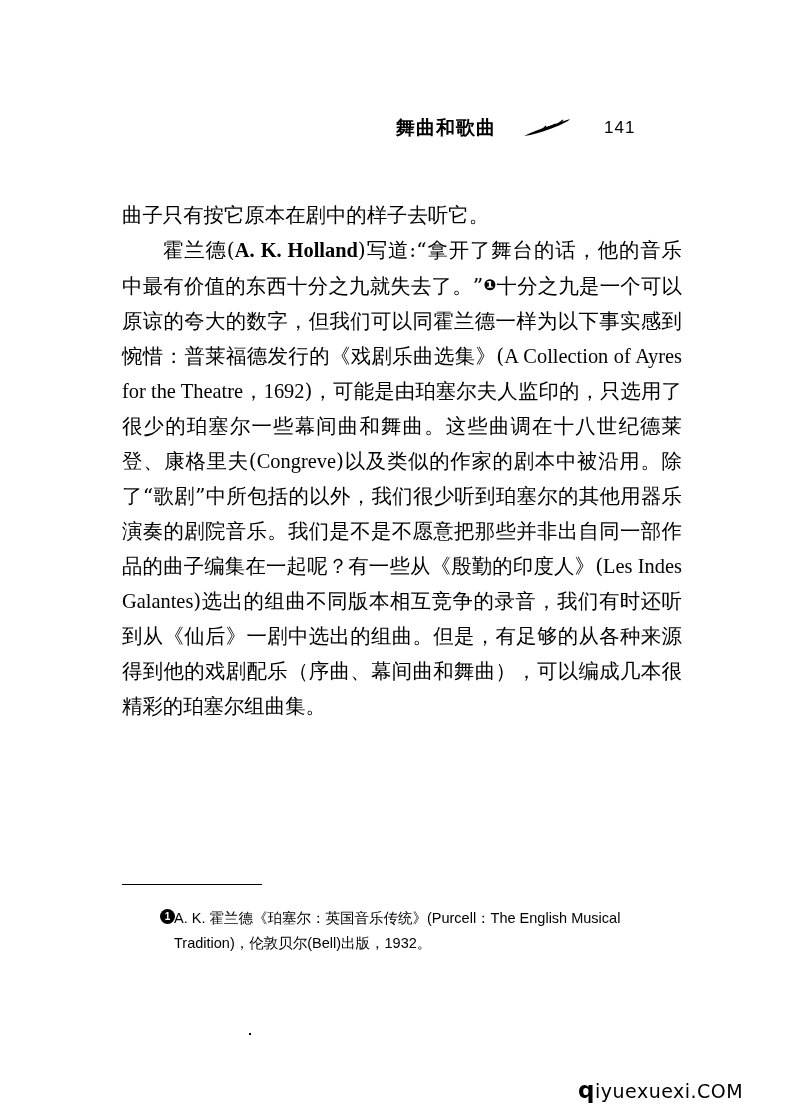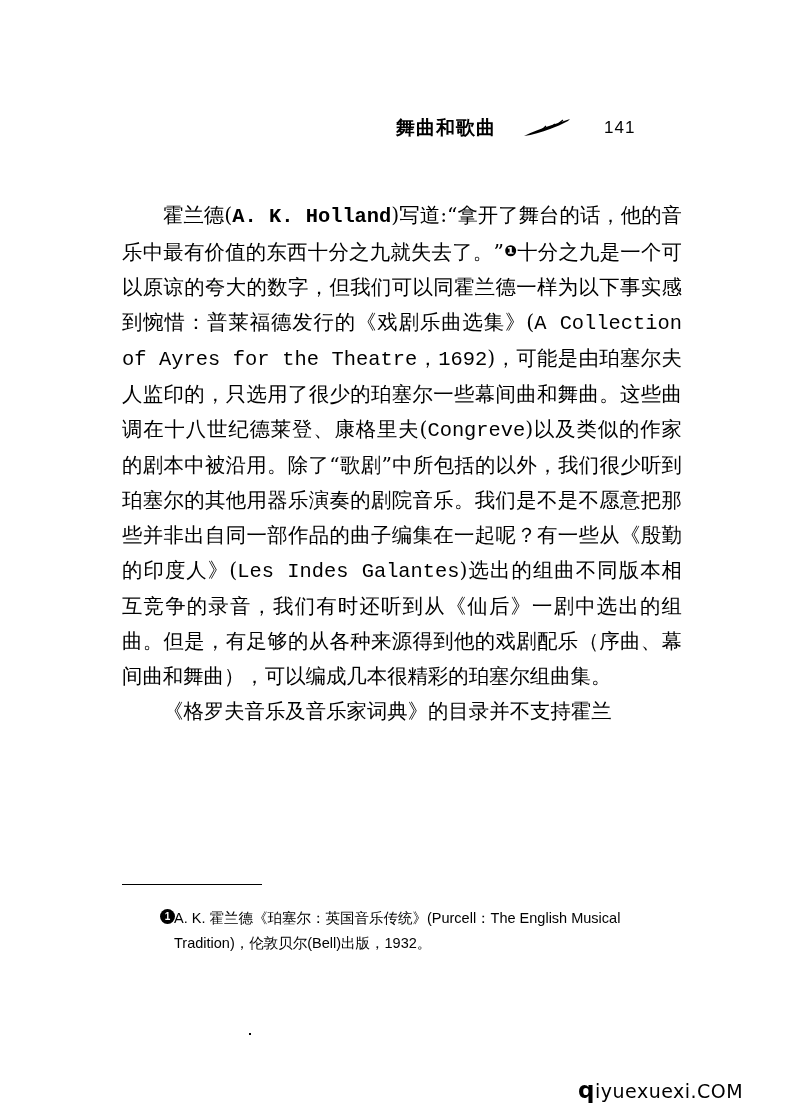--- a/index.html
+++ b/index.html
@@ -5,21 +5,21 @@
     html, body { margin: 0; padding: 0; background: #ffffff; }
     body { width: 794px; height: 1120px; position: relative; overflow: hidden;
            font-family: "DejaVu Serif", serif; color: #000; }
     .header { position: absolute; top: 116px; left: 396px; height: 24px; display: flex; align-items: center; }
     .header-title { font-family: "DejaVu Sans", sans-serif; font-weight: bold; font-size: 19px; letter-spacing: 1px; }
     .quill { margin-left: 26px; width: 50px; height: 20px; }
     .page-number { font-family: "Liberation Sans", sans-serif; font-size: 17px; margin-left: 32px; letter-spacing: 1px; }
     .body-text { position: absolute; top: 198px; left: 122px; width: 560px; }
     .para { margin: 0; font-size: 20.4px; line-height: 35px; text-align: justify; text-align-last: left; }
     .para.indent { text-indent: 41px; }
-    .latin { font-family: Liberation Mono, monospace; }
+    .latin { font-family: Liberation Serif, serif; }
     .fn-mark { font-family: "DejaVu Sans", sans-serif; font-size: 15px; font-weight: bold; vertical-align: 3px; }
     .rule { position: absolute; top: 884px; left: 122px; width: 140px; height: 0; border-top: 1px solid #000; }
     .footnote { position: absolute; top: 906px; left: 160px; width: 524px; font-family: "Liberation Sans", sans-serif;
                 font-size: 14.5px; line-height: 25px; }
     .footnote .num { position: absolute; left: 0; top: 3px; width: 15px; height: 15px; border-radius: 50%; background: #000;
                      color: #fff; font-size: 10px; font-weight: bold; text-align: center; line-height: 15px; }
     .footnote .txt { margin-left: 14px; }
     .dot { position: absolute; top: 1033px; left: 249px; width: 2px; height: 2px; background: #000; }
     .watermark { position: absolute; top: 1077px; left: 578px; font-family: "DejaVu Sans", sans-serif; font-size: 19px;
                  color: #000000; letter-spacing: 0.5px; }
@@ -31,24 +31,24 @@
 <div class="header">
   <span class="header-title">舞曲和歌曲</span>
   <svg class="quill" viewBox="0 0 50 20">
     <path d="M2 18 C10 14, 20 10, 30 7 C36 5, 42 3, 48 1 L46 3 C40 6, 34 9, 28 11 C20 14, 10 17, 2 18 Z" fill="#000"></path>
     <path d="M20 12 L24 8 M28 10 L33 6 M36 6 L41 2" stroke="#000" stroke-width="1.2"></path>
   </svg>
   <span class="page-number">141</span>
 </div>
 
 <div class="body-text">
+  <p class="para">
+    <span>曲子只有按它原本在剧中的样子去听它。</span>
+  </p>
   <p class="para indent"><span>霍兰德(</span><span class="latin" style="font-weight:bold">A. K. Holland</span><span>)写道:“拿开了舞台的话，他的音乐中最有价值的东西十分之九就失去了。”</span><span class="fn-mark">❶</span><span>十分之九是一个可以原谅的夸大的数字，但我们可以同霍兰德一样为以下事实感到惋惜：普莱福德发行的《戏剧乐曲选集》(</span><span class="latin">A Collection of Ayres for the Theatre，1692</span><span>)，可能是由珀塞尔夫人监印的，只选用了很少的珀塞尔一些幕间曲和舞曲。这些曲调在十八世纪德莱登、康格里夫(</span><span class="latin">Congreve</span><span>)以及类似的作家的剧本中被沿用。除了“歌剧”中所包括的以外，我们很少听到珀塞尔的其他用器乐演奏的剧院音乐。我们是不是不愿意把那些并非出自同一部作品的曲子编集在一起呢？有一些从《殷勤的印度人》(</span><span class="latin">Les Indes Galantes</span><span>)选出的组曲不同版本相互竞争的录音，我们有时还听到从《仙后》一剧中选出的组曲。但是，有足够的从各种来源得到他的戏剧配乐（序曲、幕间曲和舞曲），可以编成几本很精彩的珀塞尔组曲集。</span></p>
-  <p class="para indent">
-    <span>《格罗夫音乐及音乐家词典》的目录并不支持霍兰</span>
-  </p>
 </div>
 
 <div class="rule"></div>
 
 <div class="footnote">
   <span class="num">1</span>
   <div class="txt">A. K. 霍兰德《珀塞尔：英国音乐传统》(Purcell：The English Musical Tradition)，伦敦贝尔(Bell)出版，1932。</div>
 </div>
 
 <div class="dot"></div>

